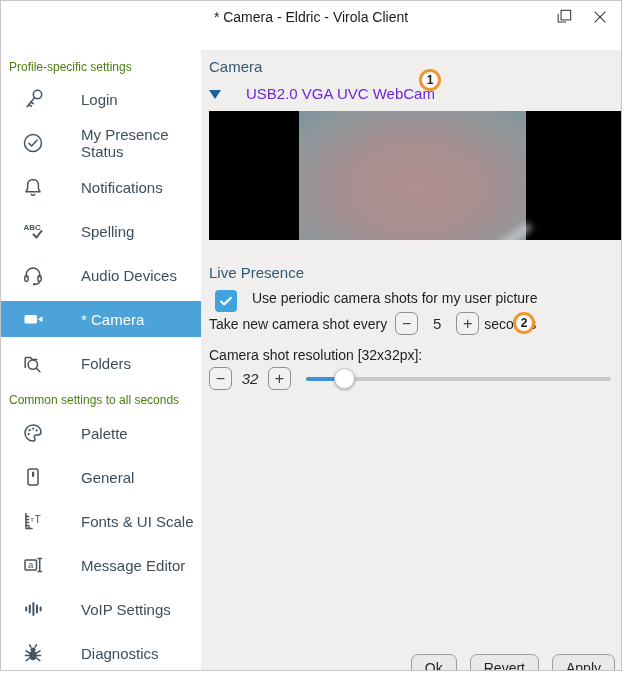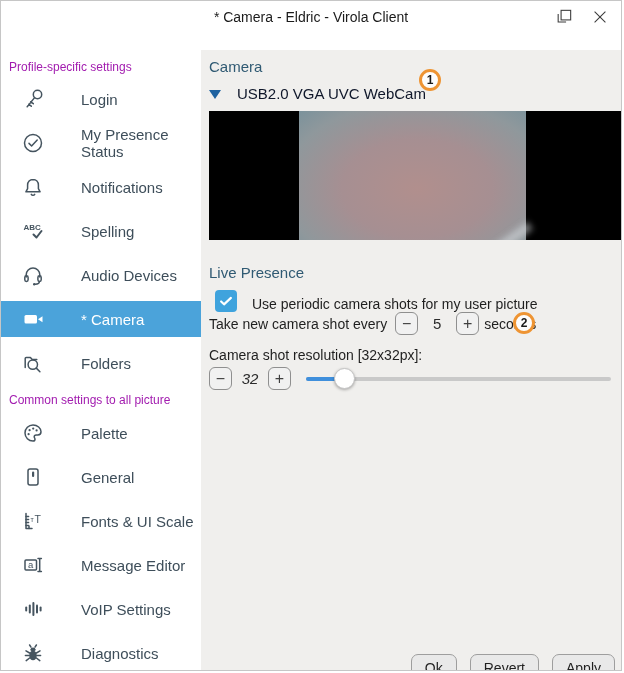--- a/index.html
+++ b/index.html
@@ -13,46 +13,46 @@
   .titlebar .title { line-height:32px; text-align:center; font-size:14px; color:#1b1b1b; }
   .tb-icons { position:absolute; right:11px; top:0; height:32px; display:flex; gap:16px; align-items:center; }
   .tb-btn { width:20px; height:20px; display:flex; align-items:center; justify-content:center; cursor:pointer; }
   .tb-btn svg { stroke:#3d3d3d; fill:none; stroke-width:1.3; }
 
   
   .body { display:flex; height:639px; }
 
   
   .sidebar { width:200px; flex:none; background:#fff; }
-  .section-label { font-size:12px; color:#a21caf; padding:10px 8px 3px 8px; }
+  .section-label { font-size:12px; color:#4d7c0f; padding:10px 8px 3px 8px; }
   .section-label.sec2 { padding:8px 8px 4px 8px; }
   .item { height:44px; display:flex; align-items:center; padding-left:20px; font-size:15px; color:#3e4e5a; cursor:pointer;gap:24px; }
   .item svg { width:24px; height:24px; flex:none; stroke:#45545f; fill:none; stroke-width:1.5; stroke-linecap:round; stroke-linejoin:round; }
   .item svg .fillshape { fill:#45545f; stroke:none; }
   .item svg text { fill:#45545f; stroke:none; font-family:"Liberation Sans", sans-serif; }
   .item .lbl { margin-left:12px; }
   .item.selected { background:linear-gradient(#4ba3da,#4ba3da) no-repeat 0 4px / 100% 36px; color:#fff; }
   .item.selected svg { stroke:#fff; }
   .item.selected svg .fillshape { fill:#fff; }
 
   
   .main { flex:1; background:#f0efed; position:relative; padding:8px 13px 0 8px; }
   .h-section { font-size:15px; color:#305a73; line-height:18px; }
-  .device-row { margin-top:9px; display:flex; align-items:center; gap:16px; font-size:15px; line-height:18px; color:#0f172a; cursor:pointer; }
+  .device-row { margin-top:9px; display:flex; align-items:center; gap:25px; font-size:15px; line-height:18px; color:#6d28d9; cursor:pointer; }
   .tri-down { width:0; height:0; border-left:6.5px solid transparent; border-right:6.5px solid transparent; border-top:9px solid #1e62a0; }
 
   .preview { margin-top:8px; width:413px; height:129px; background:#000; position:relative; overflow:hidden; }
   .preview .img { position:absolute; left:90px; top:0; width:227px; height:129px;
       background:radial-gradient(ellipse at 52% 60%, #b18f8d 0%, #a68f92 45%, #8f989c 80%, #7b929b 100%); }
   .preview .img::after { content:''; position:absolute; right:-8px; bottom:-2px; width:42px; height:9px;
       background:rgba(220,224,228,.55); transform:rotate(-35deg); filter:blur(3px); }
 
   .h-live { margin-top:24px; }
 
-  .checkbox-row { margin-top:8px; display:flex; align-items:flex-end; margin-left:6px; }
+  .checkbox-row { margin-top:8px; display:flex; align-items:flex-start; margin-left:6px; }
   .checkbox { width:22px; height:22px; border-radius:4px; background:#3fa3dd; display:flex; align-items:center; justify-content:center; cursor:pointer; flex:none; }
   .cb-label { margin-left:15px; font-size:14px; color:#1f1f1f; }
 
   .row-text { font-size:14px; color:#1f1f1f; }
   .interval-row { display:flex; align-items:center; }
   .stepper { width:23px; height:23px; border:1px solid #8f8f8f; border-radius:6px; background:#f1f1f1;
       display:flex; align-items:center; justify-content:center; font-size:16px; line-height:1; color:#3f3f3f;
       cursor:pointer; font-family:inherit; padding:0; }
   .spin-value { width:38px; text-align:center; font-size:15px; color:#2b2b2b; }
   .interval-row .stepper.first { margin-left:8px; }
@@ -156,21 +156,21 @@
 
       <div class="item">
         <svg viewBox="0 0 24 24">
           <path d="M4.2 16.5 V7.4 c0-.6 .4-1 1-1 h4.2 l1.8 2 h4.6"></path>
           <circle cx="11.8" cy="13.6" r="4.7"></circle>
           <path d="M15.3 17.1 l3.6 3.6"></path>
         </svg>
         <span class="lbl">Folders</span>
       </div>
 
-      <div class="section-label sec2">Common settings to all picture</div>
+      <div class="section-label sec2">Common settings to all seconds</div>
 
       <div class="item">
         <svg viewBox="0 0 24 24">
           <path d="M12 4 a8 8 0 1 0 0 16 c1.4 0 2 -.9 2 -1.8 0 -1 -.8 -1.4 -.8 -2.4 0 -1 .8 -1.8 2 -1.8 h1.6 c1.8 0 3.2 -1.3 3.2 -3.2 C20 7 16.4 4 12 4 z"></path>
           <circle class="fillshape" cx="8.6" cy="9.2" r="1.1"></circle>
           <circle class="fillshape" cx="12.2" cy="7.6" r="1.1"></circle>
           <circle class="fillshape" cx="15.6" cy="9.4" r="1.1"></circle>
           <circle class="fillshape" cx="7.6" cy="13.2" r="1.1"></circle>
         </svg>
         <span class="lbl">Palette</span>

